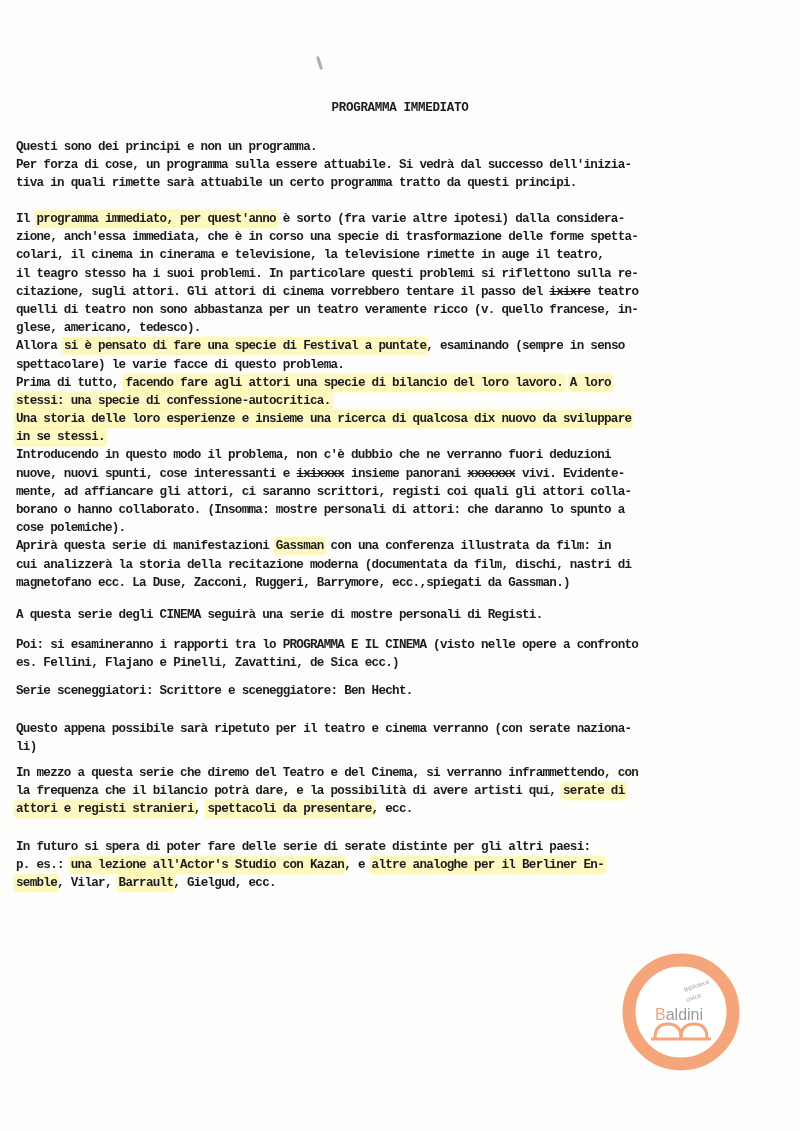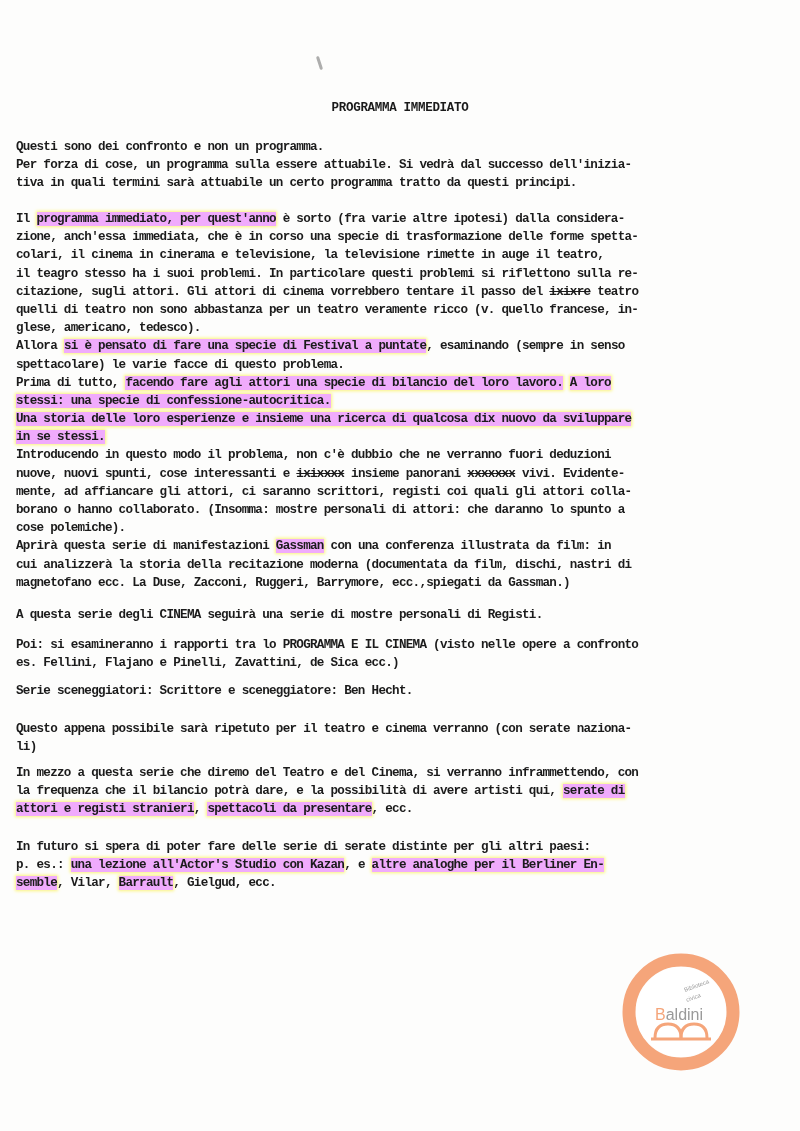--- a/index.html
+++ b/index.html
@@ -17,34 +17,34 @@
     font-family: "Liberation Mono", "DejaVu Sans Mono", monospace;
     font-size: 12.5px; font-weight: bold; color: #1a1a1a; letter-spacing: -0.3px;
   }
   .para {
     position: absolute; left: 16px; width: 790px;
     font-family: "Liberation Mono", "DejaVu Sans Mono", monospace;
     font-size: 12.6px; font-weight: bold; color: #1b1b1b;
     line-height: 18.2px; white-space: pre; letter-spacing: -0.72px;
   }
   .line { display: block; height: 18.2px; }
-  .hl { background: #f0abfc; box-shadow: 0 0 3px 1px #fbf47a; border-radius: 0; }
+  .hl { background: #fef9c3; box-shadow: 0 0 3px 1px #fbf47a; border-radius: 0; }
   .strike { text-decoration: line-through; }
   .logo {
     position: absolute; left: 621px; top: 952px; width: 120px; height: 120px;
   }
 </style>
 </head>
 <body>
 
 <div class="page">
   <div class="mark"></div>
   <div class="title">PROGRAMMA IMMEDIATO</div>
   <div id="body-text">
-      <div class="para" style="top: 138px;"><span class="line"><span>Questi sono dei confronto e non un programma.</span></span><span class="line"><span>Per forza di cose, un programma sulla essere attuabile. Si vedrà dal successo dell'inizia-</span></span><span class="line"><span>tiva in quali termini sarà attuabile un certo programma tratto da questi principi.</span></span></div>
+      <div class="para" style="top: 138px;"><span class="line"><span>Questi sono dei principi e non un programma.</span></span><span class="line"><span>Per forza di cose, un programma sulla essere attuabile. Si vedrà dal successo dell'inizia-</span></span><span class="line"><span>tiva in quali rimette sarà attuabile un certo programma tratto da questi principi.</span></span></div>
       <div class="para" style="top: 210px;"><span class="line"><span>Il </span><span class="hl">programma immediato, per quest'anno</span><span> è sorto (fra varie altre ipotesi) dalla considera-</span></span><span class="line"><span>zione, anch'essa immediata, che è in corso una specie di trasformazione delle forme spetta-</span></span><span class="line"><span>colari, il cinema in cinerama e televisione, la televisione rimette in auge il teatro,</span></span><span class="line"><span>il teagro stesso ha i suoi problemi. In particolare questi problemi si riflettono sulla re-</span></span><span class="line"><span>citazione, sugli attori. Gli attori di cinema vorrebbero tentare il passo del </span><span class="strike">ixixre</span><span> teatro</span></span><span class="line"><span>quelli di teatro non sono abbastanza per un teatro veramente ricco (v. quello francese, in-</span></span><span class="line"><span>glese, americano, tedesco).</span></span><span class="line"><span>Allora </span><span class="hl">si è pensato di fare una specie di Festival a puntate</span><span>, esaminando (sempre in senso</span></span><span class="line"><span>spettacolare) le varie facce di questo problema.</span></span><span class="line"><span>Prima di tutto, </span><span class="hl">facendo fare agli attori una specie di bilancio del loro lavoro.</span><span> </span><span class="hl">A loro</span></span><span class="line"><span class="hl">stessi: una specie di confessione-autocritica.</span></span><span class="line"><span class="hl">Una storia delle loro esperienze e insieme una ricerca di qualcosa dix nuovo da sviluppare</span></span><span class="line"><span class="hl">in se stessi.</span></span><span class="line"><span>Introducendo in questo modo il problema, non c'è dubbio che ne verranno fuori deduzioni</span></span><span class="line"><span>nuove, nuovi spunti, cose interessanti e </span><span class="strike">ixixxxx</span><span> insieme panorani </span><span class="strike">xxxxxxx</span><span> vivi. Evidente-</span></span><span class="line"><span>mente, ad affiancare gli attori, ci saranno scrittori, registi coi quali gli attori colla-</span></span><span class="line"><span>borano o hanno collaborato. (Insomma: mostre personali di attori: che daranno lo spunto a</span></span><span class="line"><span>cose polemiche).</span></span><span class="line"><span>Aprirà questa serie di manifestazioni </span><span class="hl">Gassman</span><span> con una conferenza illustrata da film: in</span></span><span class="line"><span>cui analizzerà la storia della recitazione moderna (documentata da film, dischi, nastri di</span></span><span class="line"><span>magnetofano ecc. La Duse, Zacconi, Ruggeri, Barrymore, ecc.,spiegati da Gassman.)</span></span></div>
       <div class="para" style="top: 606px;"><span class="line"><span>A questa serie degli CINEMA seguirà una serie di mostre personali di Registi.</span></span></div>
       <div class="para" style="top: 636px;"><span class="line"><span>Poi: si esamineranno i rapporti tra lo PROGRAMMA E IL CINEMA (visto nelle opere a confronto</span></span><span class="line"><span>es. Fellini, Flajano e Pinelli, Zavattini, de Sica ecc.)</span></span></div>
       <div class="para" style="top: 682px;"><span class="line"><span>Serie sceneggiatori: Scrittore e sceneggiatore: Ben Hecht.</span></span></div>
       <div class="para" style="top: 720px;"><span class="line"><span>Questo appena possibile sarà ripetuto per il teatro e cinema verranno (con serate naziona-</span></span><span class="line"><span>li)</span></span></div>
       <div class="para" style="top: 764px;"><span class="line"><span>In mezzo a questa serie che diremo del Teatro e del Cinema, si verranno inframmettendo, con</span></span><span class="line"><span>la frequenza che il bilancio potrà dare, e la possibilità di avere artisti qui, </span><span class="hl">serate di</span></span><span class="line"><span class="hl">attori e registi stranieri</span><span>, </span><span class="hl">spettacoli da presentare</span><span>, ecc.</span></span></div>
       <div class="para" style="top: 838px;"><span class="line"><span>In futuro si spera di poter fare delle serie di serate distinte per gli altri paesi:</span></span><span class="line"><span>p. es.: </span><span class="hl">una lezione all'Actor's Studio con Kazan</span><span>, e </span><span class="hl">altre analoghe per il Berliner En-</span></span><span class="line"><span class="hl">semble</span><span>, Vilar, </span><span class="hl">Barrault</span><span>, Gielgud, ecc.</span></span></div>
     </div>
 
   <svg class="logo" viewBox="0 0 120 120">

